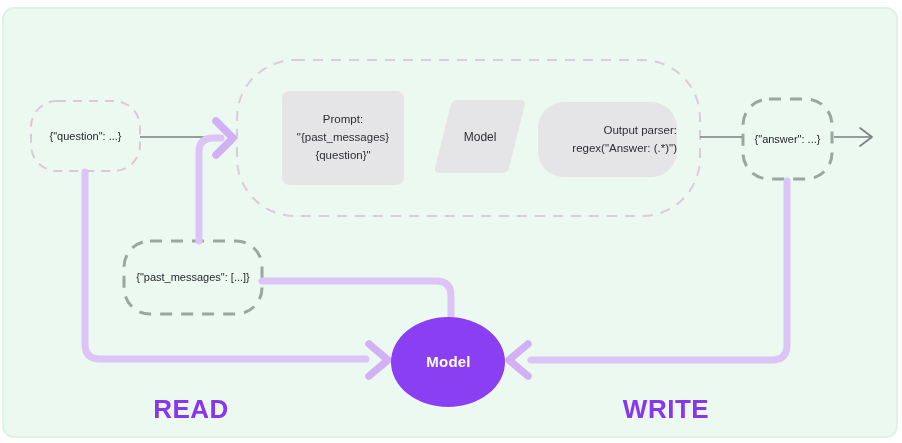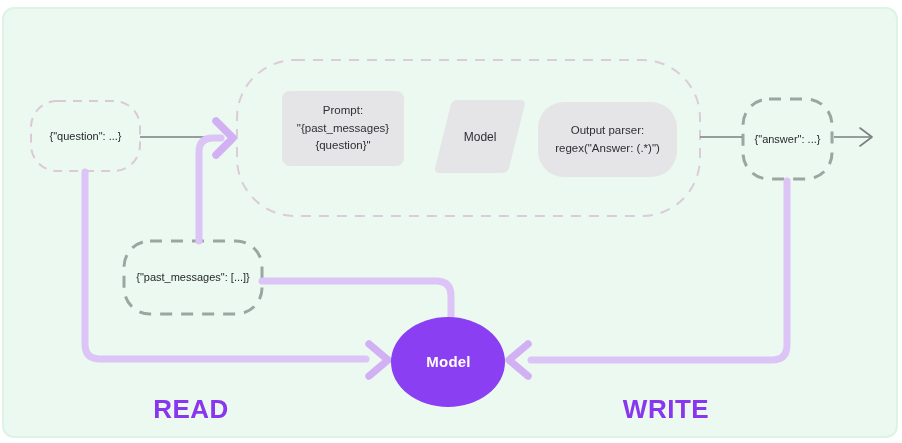--- a/index.html
+++ b/index.html
@@ -17,27 +17,27 @@
   .txt{
     position:absolute;display:flex;align-items:center;justify-content:center;
     text-align:center;color:#27282c;font-size:11px;line-height:1.5;
     white-space:nowrap;
   }
   .graybox{
     position:absolute;background:#e5e5e8;display:flex;align-items:center;
     justify-content:center;text-align:center;color:#2e2f33;font-size:11.5px;
   }
   .multiline{flex-direction:column;white-space:nowrap;line-height:1.55;}
-  #prompt-box{left:282px;top:91px;width:122px;height:75px;border-radius:8px;}
+  #prompt-box{left:282px;top:91px;width:122px;height:94px;border-radius:8px;}
   #model-box{
     left:452px;top:100px;width:74px;height:73px;border-radius:5px;
     transform:skewX(-14deg);transform-origin:top left;
   }
   #model-box .unskew{transform:skewX(14deg);font-size:12px;}
-  #output-parser-box{left:538px;top:102px;width:139px;height:75px;border-radius:26px;}
+  #output-parser-box{left:538px;top:102px;width:139px;height:75px;border-radius:26px;align-items:flex-end;}
   #question-label{left:31px;top:101px;width:109px;height:70px;}
   #past-messages-label{left:124px;top:241px;width:138px;height:73px;}
   #answer-label{left:743px;top:99px;width:89px;height:80px;}
   #memory-label{
     left:392px;top:318px;width:113px;height:89px;color:#ffffff;
     font-weight:700;font-size:15px;letter-spacing:0.2px;
   }
   .flow-label{
     position:absolute;color:#8936ef;font-weight:600;font-size:26px;
     letter-spacing:0.5px;text-align:center;width:140px;

